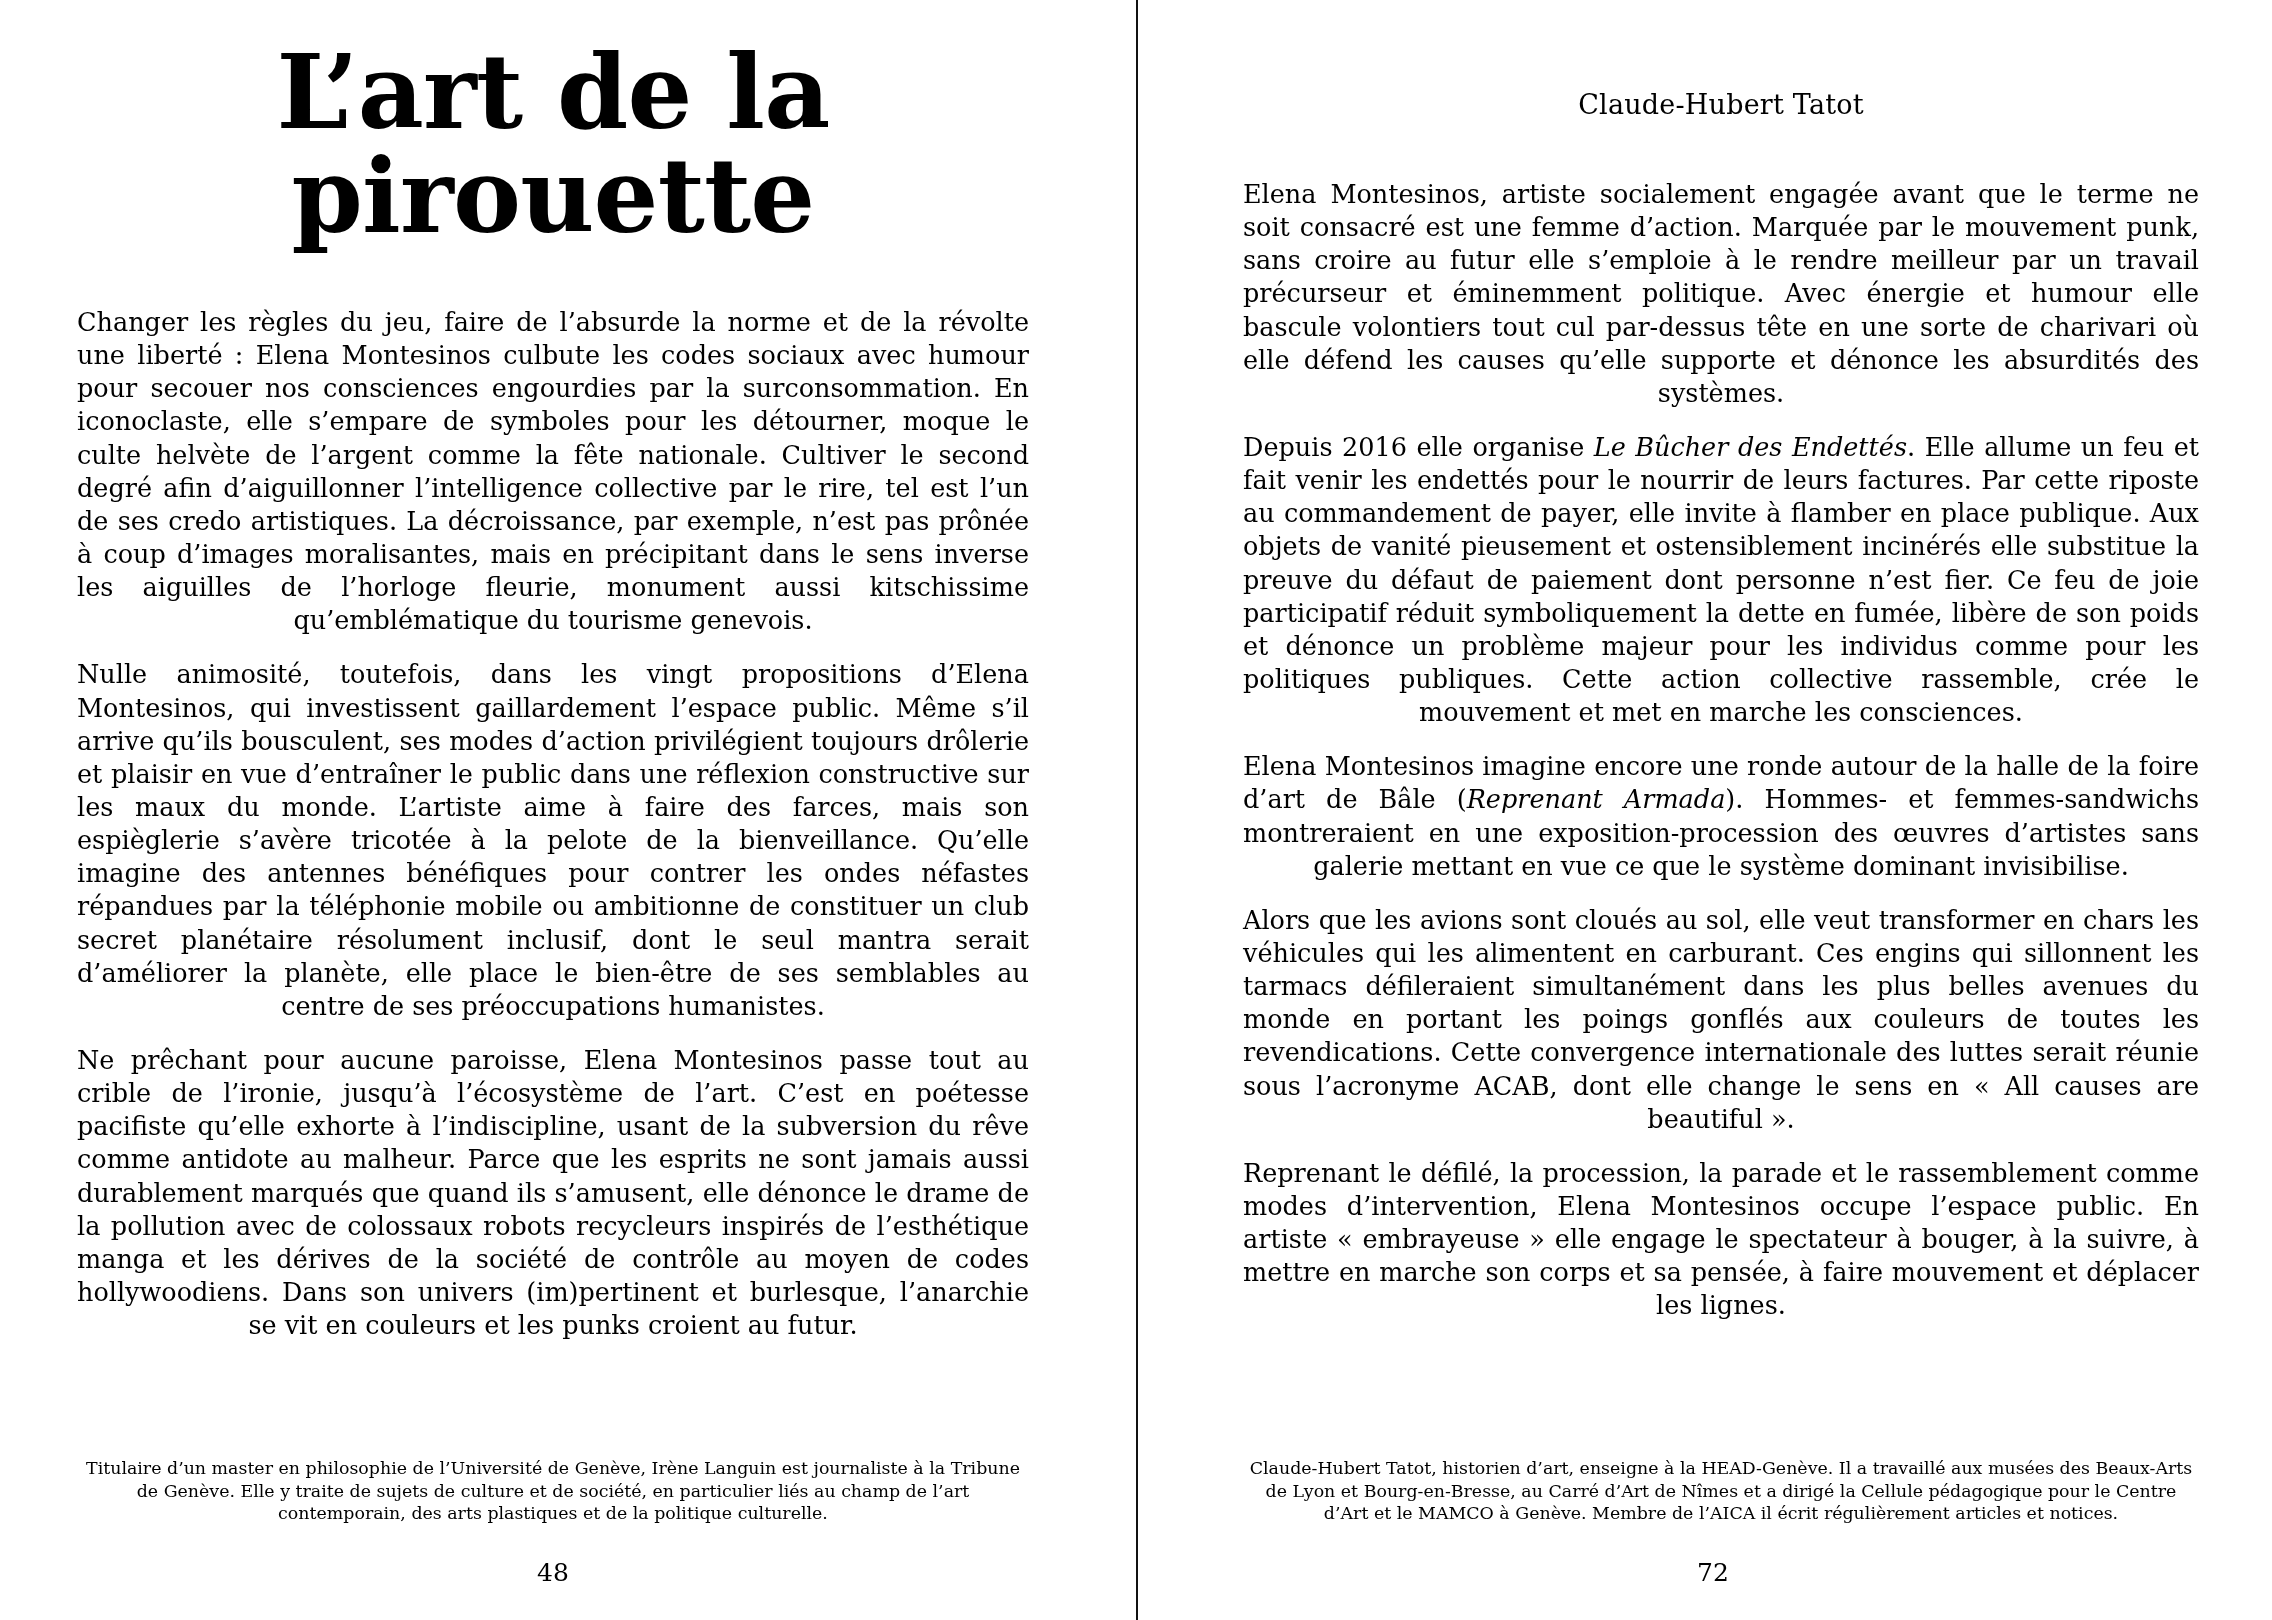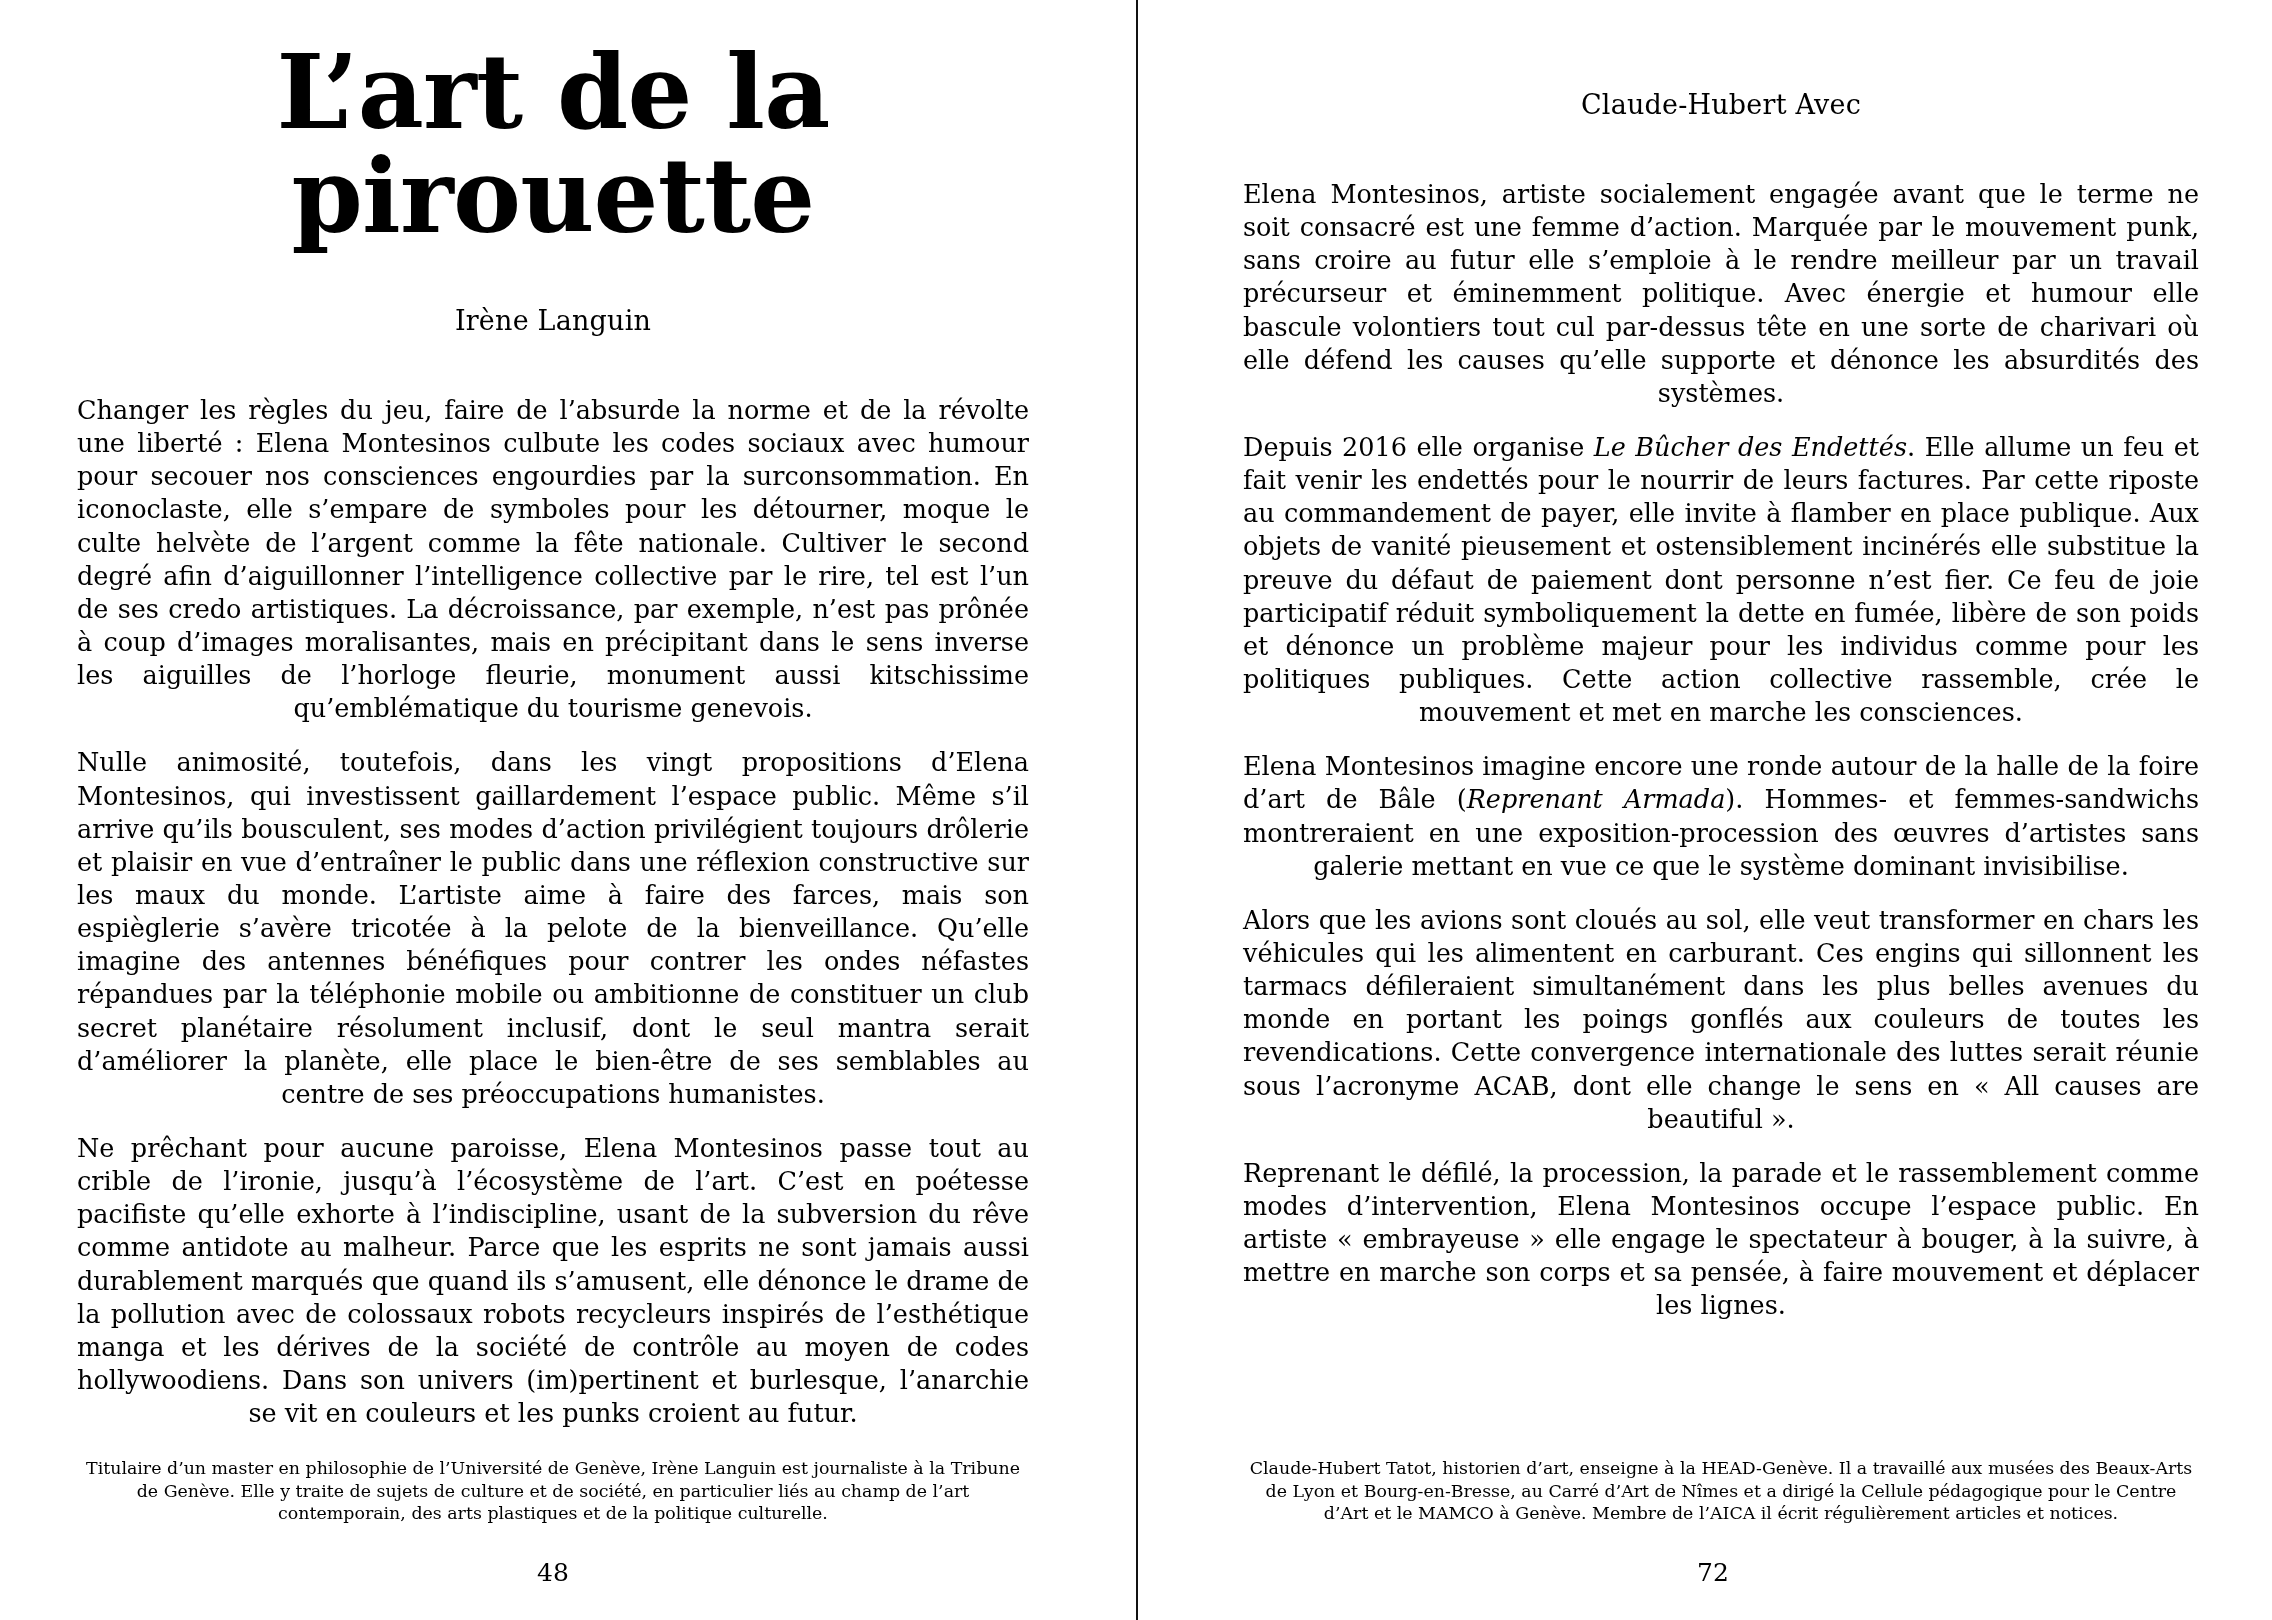--- a/index.html
+++ b/index.html
@@ -110,34 +110,33 @@
 
   em { }
 </style>
 </head>
 <body>
 
 <div class="spread">
 
   <div class="page page-left">
     <h1 class="title title-left">L’art de la pirouette</h1>
-    <div class="author">Irène Languin</div>
     <div class="body">
       <p>Changer les règles du jeu, faire de l’absurde la norme et de la révolte une liberté : Elena Montesinos culbute les codes sociaux avec humour pour secouer nos consciences engourdies par la surconsommation. En iconoclaste, elle s’empare de symboles pour les détourner, moque le culte helvète de l’argent comme la fête nationale. Cultiver le second degré afin d’aiguillonner l’intelligence collective par le rire, tel est l’un de ses credo artistiques. La décroissance, par exemple, n’est pas prônée à coup d’images moralisantes, mais en précipitant dans le sens inverse les aiguilles de l’horloge fleurie, monument aussi kitschissime qu’emblématique du tourisme genevois.</p>
       <p>Nulle animosité, toutefois, dans les vingt propositions d’Elena Montesinos, qui investissent gaillardement l’espace public. Même s’il arrive qu’ils bousculent, ses modes d’action privilégient toujours drôlerie et plaisir en vue d’entraîner le public dans une réflexion constructive sur les maux du monde. L’artiste aime à faire des farces, mais son espièglerie s’avère tricotée à la pelote de la bienveillance. Qu’elle imagine des antennes bénéfiques pour contrer les ondes néfastes répandues par la téléphonie mobile ou ambitionne de constituer un club secret planétaire résolument inclusif, dont le seul mantra serait d’améliorer la planète, elle place le bien-être de ses semblables au centre de ses préoccupations humanistes.</p>
       <p>Ne prêchant pour aucune paroisse, Elena Montesinos passe tout au crible de l’ironie, jusqu’à l’écosystème de l’art. C’est en poétesse pacifiste qu’elle exhorte à l’indiscipline, usant de la subversion du rêve comme antidote au malheur. Parce que les esprits ne sont jamais aussi durablement marqués que quand ils s’amusent, elle dénonce le drame de la pollution avec de colossaux robots recycleurs inspirés de l’esthétique manga et les dérives de la société de contrôle au moyen de codes hollywoodiens. Dans son univers (im)pertinent et burlesque, l’anarchie se vit en couleurs et les punks croient au futur.</p>
     </div>
     <div class="bio">Titulaire d’un master en philosophie de l’Université de Genève, Irène Languin est journaliste à la Tribune de Genève. Elle y traite de sujets de culture et de société, en particulier liés au champ de l’art contemporain, des arts plastiques et de la politique culturelle.</div>
     <div class="folio">48</div>
   </div>
 
   <div class="gutter"></div>
 
   <div class="page page-right">
-    <div class="author">Claude-Hubert Avec</div>
+    <div class="author">Claude-Hubert Tatot</div>
     <div class="body">
       <p>Elena Montesinos, artiste socialement engagée avant que le terme ne soit consacré est une femme d’action. Marquée par le mouvement punk, sans croire au futur elle s’emploie à le rendre meilleur par un travail précurseur et éminemment politique. Avec énergie et humour elle bascule volontiers tout cul par-dessus tête en une sorte de charivari où elle défend les causes qu’elle supporte et dénonce les absurdités des systèmes.</p>
       <p>Depuis 2016 elle organise <em>Le Bûcher des Endettés</em>. Elle allume un feu et fait venir les endettés pour le nourrir de leurs factures. Par cette riposte au commandement de payer, elle invite à flamber en place publique. Aux objets de vanité pieusement et ostensiblement incinérés elle substitue la preuve du défaut de paiement dont personne n’est fier. Ce feu de joie participatif réduit symboliquement la dette en fumée, libère de son poids et dénonce un problème majeur pour les individus comme pour les politiques publiques. Cette action collective rassemble, crée le mouvement et met en marche les consciences.</p>
       <p>Elena Montesinos imagine encore une ronde autour de la halle de la foire d’art de Bâle (<em>Reprenant Armada</em>). Hommes- et femmes-sandwichs montreraient en une exposition-procession des œuvres d’artistes sans galerie mettant en vue ce que le système dominant invisibilise.</p>
       <p>Alors que les avions sont cloués au sol, elle veut transformer en chars les véhicules qui les alimentent en carburant. Ces engins qui sillonnent les tarmacs défileraient simultanément dans les plus belles avenues du monde en portant les poings gonflés aux couleurs de toutes les revendications. Cette convergence internationale des luttes serait réunie sous l’acronyme ACAB, dont elle change le sens en « All causes are beautiful ».</p>
       <p>Reprenant le défilé, la procession, la parade et le rassemblement comme modes d’intervention, Elena Montesinos occupe l’espace public. En artiste « embrayeuse » elle engage le spectateur à bouger, à la suivre, à mettre en marche son corps et sa pensée, à faire mouvement et déplacer les lignes.</p>
     </div>
     <div class="bio">Claude-Hubert Tatot, historien d’art, enseigne à la HEAD-Genève. Il a travaillé aux musées des Beaux-Arts de Lyon et Bourg-en-Bresse, au Carré d’Art de Nîmes et a dirigé la Cellule pédagogique pour le Centre d’Art et le MAMCO à Genève. Membre de l’AICA il écrit régulièrement articles et notices.</div>
     <div class="folio">72</div>
   </div>

